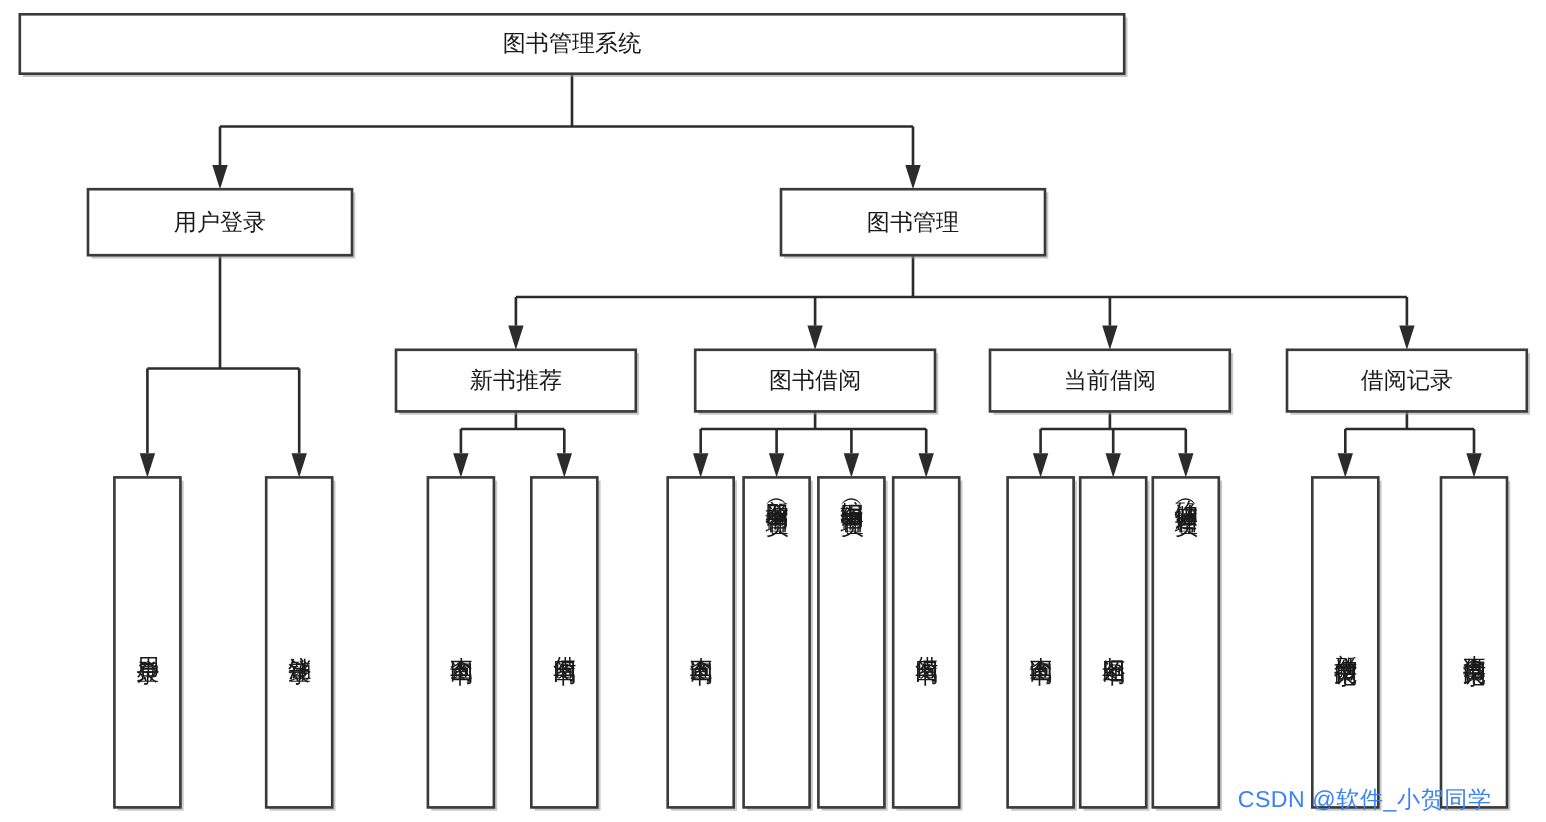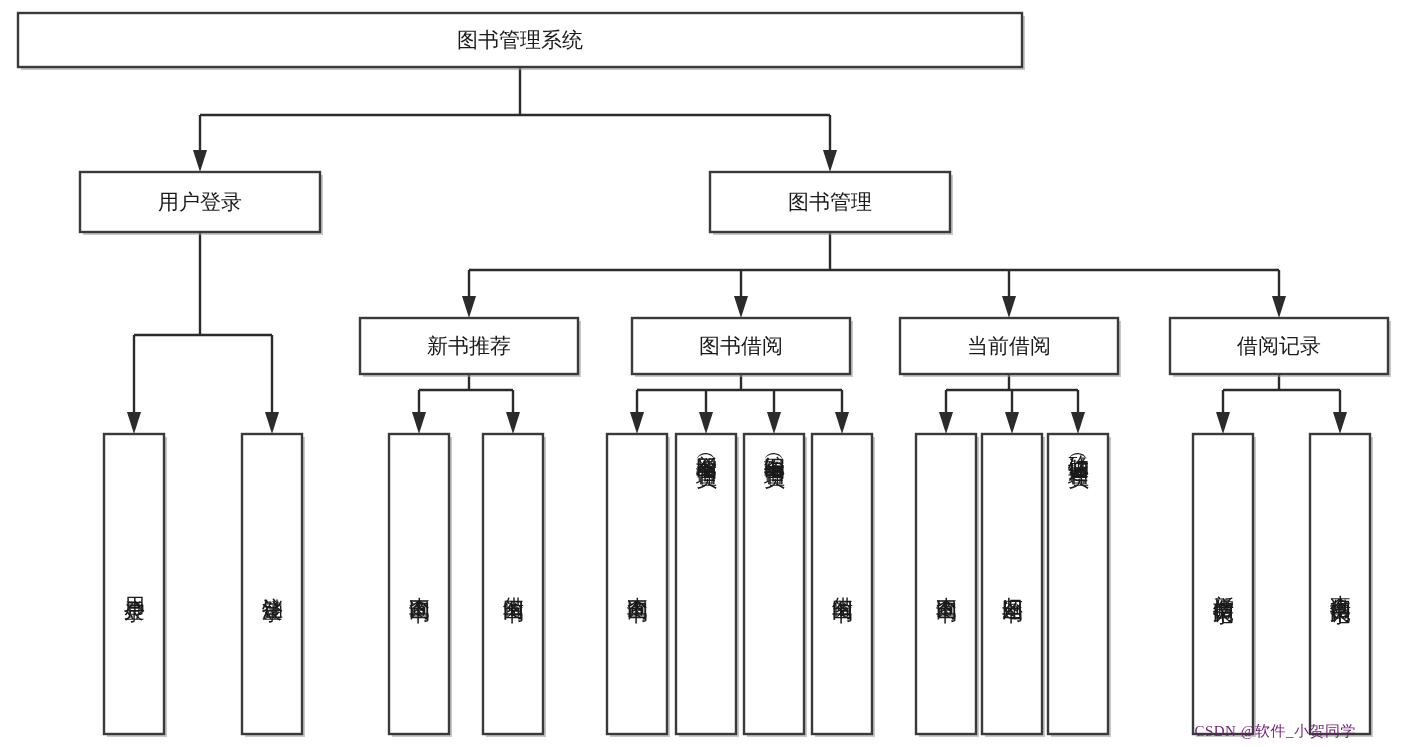--- a/index.html
+++ b/index.html
@@ -71,23 +71,23 @@
   }
   .leaf-label-wrap.align-top {
     align-items: flex-start;
     padding-top: 4px;
     box-sizing: border-box;
   }
   #watermark {
     position: absolute;
     right: 12px;
     bottom: 6px;
-    font-family: Liberation Serif, serif;
-    font-size: 15px;
-    color: #701a75;
+    font-family: Liberation Sans, sans-serif;
+    font-size: 21px;
+    color: #3b82f6;
     letter-spacing: 0.5px;
     white-space: nowrap;
   }
 </style>
 </head>
 <body>
 
 <div id="diagram-root">
 
   <svg id="tree-svg" viewBox="0 0 1405 747">

